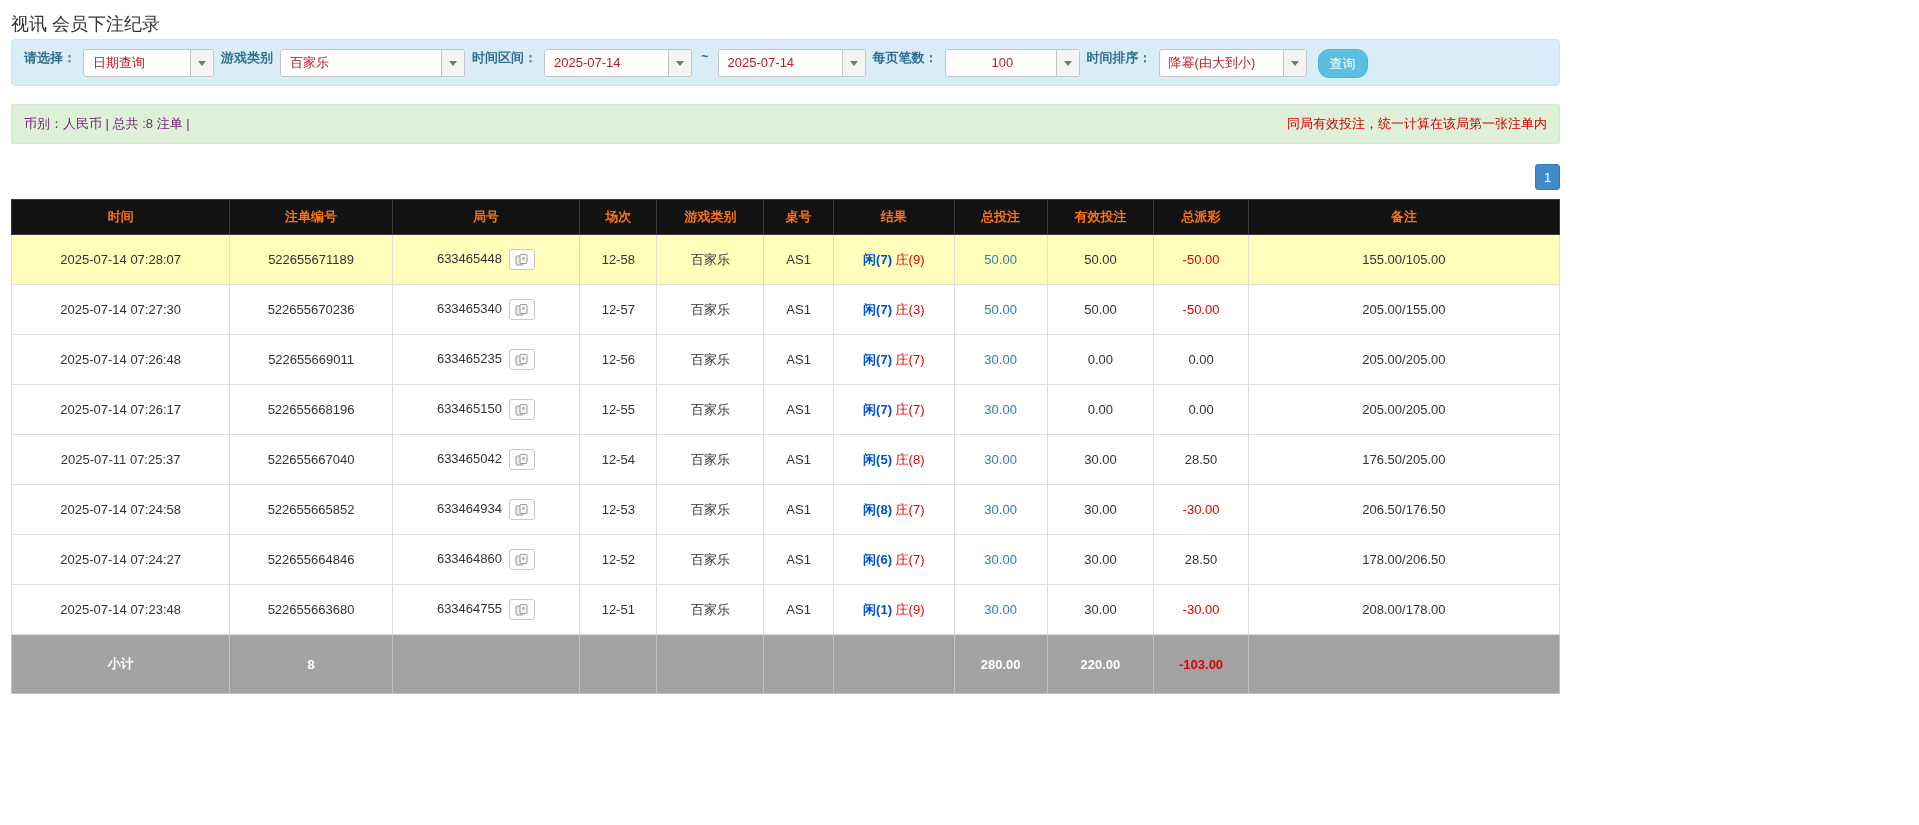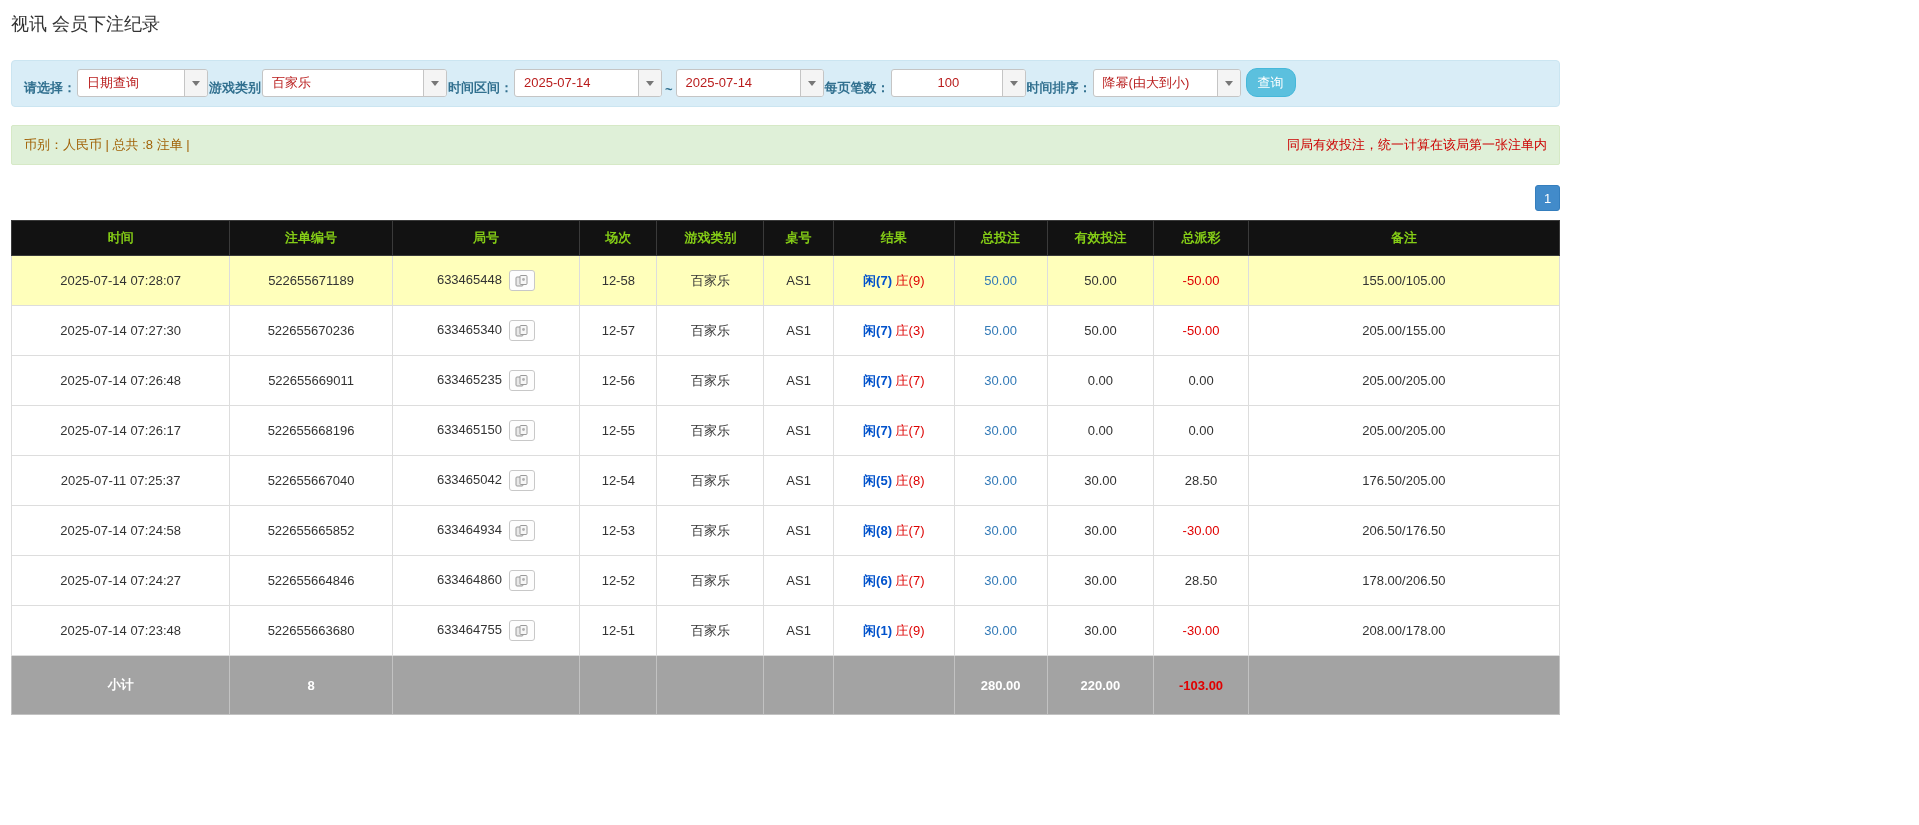--- a/index.html
+++ b/index.html
@@ -10,32 +10,32 @@
     width: 1919px;
     height: 825px;
     overflow: hidden;
   }
   .content { width: 1549px; margin: 0 0 0 11px; }
 
   .page-title {
     font-size: 18px;
     font-weight: 400;
     color: #333;
-    margin: 12px 0 24px 0;
+    margin: 12px 0 3px 0;
   }
 
   
   .filter-bar {
     background: #d9edf7;
     border: 1px solid #cbe5f1;
     border-radius: 4px;
     padding: 9px 12px;
     display: flex;
-    align-items: flex-end;
-    gap: 1px;
+    align-items: flex-start;
+    gap: 7px;
     height: 47px;
   }
   .f-label {
     color: #31708f;
     font-weight: bold;
     font-size: 13px;
     white-space: nowrap;
   }
   .combo {
     display: inline-flex;
@@ -93,21 +93,21 @@
     background: #dff0d8;
     border: 1px solid #d6e9c6;
     border-radius: 2px;
     padding: 11px 12px;
     display: flex;
     justify-content: space-between;
     align-items: center;
     font-size: 13px;
     height: 40px;
   }
-  .summary-left { color: #a16207; text-align: center; }
+  .summary-left { color: #701a75; text-align: center; }
   .summary-right { color: #cc0000; }
 
   
   .pager { text-align: right; margin: 20px 0 9px 0; }
   .page-btn {
     display: inline-block;
     min-width: 25px;
     height: 26px;
     line-height: 26px;
     background: #428bca;
@@ -122,21 +122,21 @@
   
   table.records {
     width: 100%;
     border-collapse: collapse;
     table-layout: fixed;
     font-size: 13px;
     text-align: center;
   }
   table.records th {
     background: #121212;
-    color: #84cc16;
+    color: #f97316;
     font-weight: bold;
     padding: 8px 16px;
     border: 1px solid #3a3a3a;
     white-space: nowrap;
   }
   table.records tbody td {
     background: #fff;
     color: #333;
     padding: 14px 4px;
     border: 1px solid #ddd;

